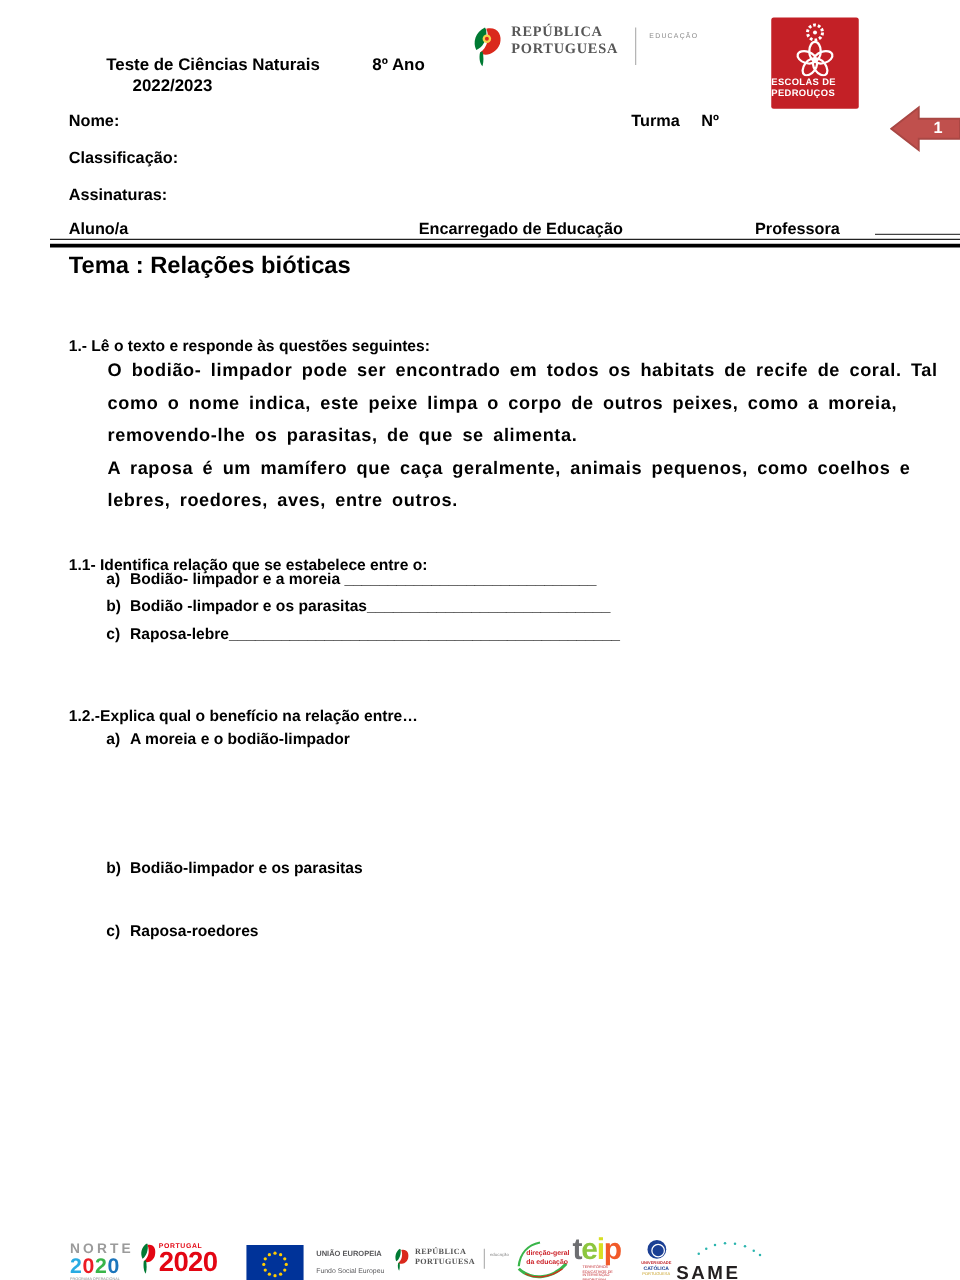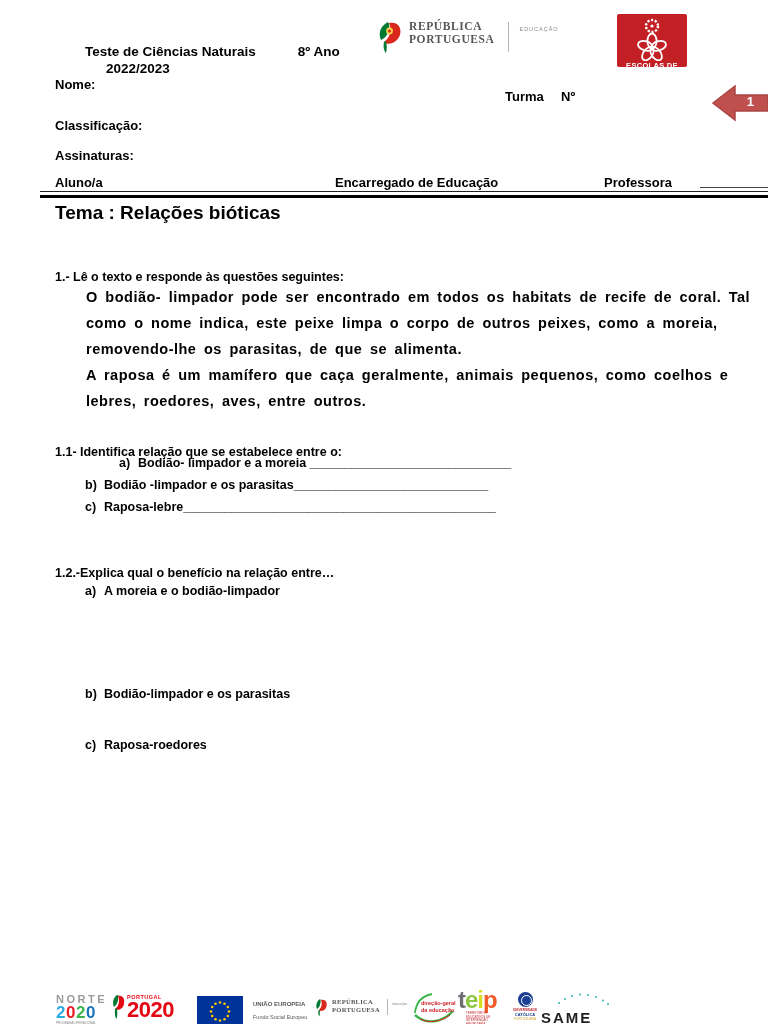--- a/index.html
+++ b/index.html
@@ -13,31 +13,31 @@
   .title1 { left:85px; top:44px; font-size:13.5px; font-weight:bold; }
   .title1 .grade { margin-left:42px; }
   .title2 { left:106px; top:61px; font-size:13.5px; font-weight:bold; }
 
   .govlogo { left:378px; top:20px; display:flex; align-items:flex-start; }
   .govlogo .wordmark { margin-left:7px; font-family:"Liberation Serif", serif; font-weight:bold;
       font-size:11.5px; line-height:13px; color:#575757; letter-spacing:.6px; }
   .govlogo .vline { width:1px; height:30px; background:#b5b5b5; margin:2px 0 0 14px; }
   .govlogo .dept { margin:6px 0 0 10px; font-size:5.5px; letter-spacing:1px; color:#8a8a8a; }
 
-  .school { left:617px; top:14px; width:70px; height:53px; background:#c32026; border-radius:2px;
-      text-align:center; }
+  .school { left:617px; top:14px; width:70px; height:73px; background:#c32026; border-radius:2px;
+      }
   .school .emblem { display:block; margin:3px auto 0; }
   .school .sname { color:#fff; font-size:7.5px; font-weight:bold; line-height:9px; letter-spacing:.3px; }
 
   .marker { left:712px; top:84px; width:56px; height:38px; }
   .marker .num { position:absolute; right:14px; top:10px; color:#fff; font-size:13px; font-weight:bold; }
 
   
   .lbl { font-size:13px; font-weight:bold; }
-  .nome { left:55px; top:77px; }
+  .nome { left:55px; top:89px; }
   .turma { left:505px; top:89px; }
   .numero { left:561px; top:89px; }
   .classif { left:55px; top:118px; }
   .assin { left:55px; top:148px; }
   .aluno { left:55px; top:175px; }
   .encarregado { left:335px; top:175px; }
   .professora { left:604px; top:175px; }
   .sig-line { left:700px; top:187px; width:68px; height:0; border-top:1px solid #444; }
   .hr-thin { left:40px; top:191px; width:728px; height:0; border-top:1.5px solid #222; }
   .hr-thick { left:40px; top:195px; width:728px; height:0; border-top:3px solid #000; }
@@ -47,21 +47,21 @@
   .qhead { font-size:12.5px; font-weight:bold;margin-top:12px; }
   .q1 { left:55px; top:258px; }
   .para { left:55px; width:672px; font-size:14.5px; font-weight:bold; line-height:26px;
       letter-spacing:.5px; word-spacing:3px;margin-left:31px; }
   .p1 { top:284px; }
   .p2 { top:362px; }
   .q11 { left:55px; top:433px; }
   .q12 { left:55px; top:554px; }
   .item { left:85px; font-size:12.5px; font-weight:bold; white-space:nowrap; }
   .item .letter { display:inline-block; width:19px; }
-  .i11a { top:456px;margin-left:34px; } .i11b { top:478px; } .i11c { top:500px; }
+  .i11a { top:456px; } .i11b { top:478px; } .i11c { top:500px; }
   .i12a { top:584px; } .i12b { top:656px;margin-top:31px; } .i12c { top:738px; }
 
   
   .footer { left:0; top:942px; width:768px; height:60px;margin-top:44px; }
   .flogo { position:absolute; }
   .norte { left:56px; top:8px; width:54px; text-align:left; }
   .norte .nword { font-size:11px; font-weight:bold; color:#9b9b9b; letter-spacing:2.5px; line-height:11px; }
   .norte .nyear { font-size:17px; font-weight:bold; line-height:16px; letter-spacing:.5px; }
   .norte .sub { font-size:3px; color:#8a8a8a; line-height:3.5px; margin-top:1px; }
   .d0 { color:#29abe2; } .d1 { color:#ec1c24; } .d2 { color:#39b54a; } .d3 { color:#1b75bb; }

